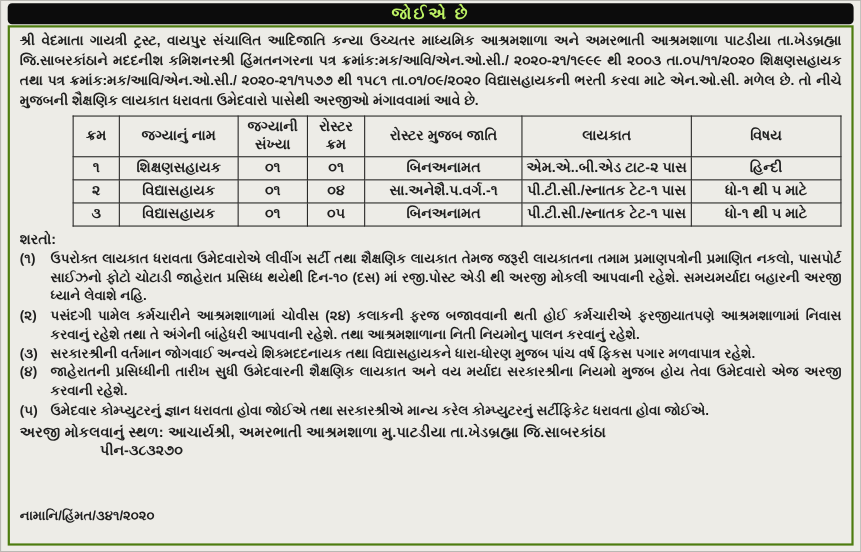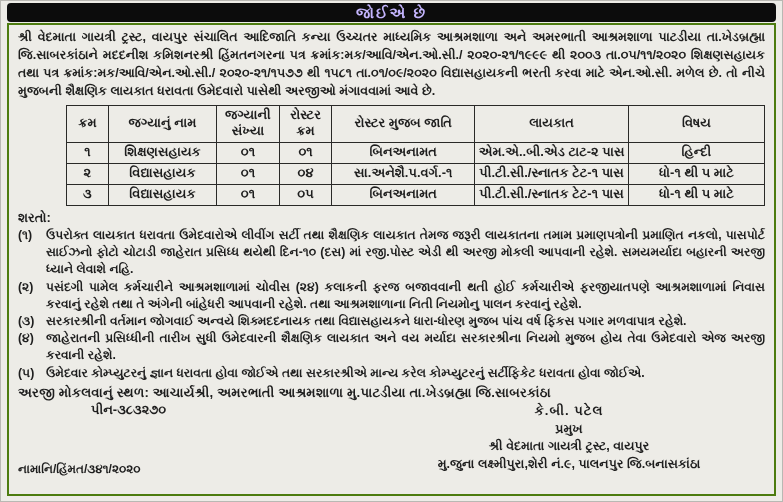--- a/index.html
+++ b/index.html
@@ -13,21 +13,21 @@
     background: #edece7;
     color: #1e1e1e;
     font-weight: 700;
     overflow: hidden;
     padding: 3px 7px 4px 7px;
     box-shadow: 0 0 0 1px #b9b8b3 inset;
   }
 
   .title-bar {
     background: #0c0c0c;
-    color: #c4b5fd;
+    color: #bef264;
     border-radius: 4px;
     text-align: center;
     font-size: 15px;
     line-height: 19px;
     height: 19px;
     letter-spacing: 2px;
     margin-bottom: 1px;
   }
 
   .doc-box {
@@ -203,22 +203,16 @@
       <span class="condition-text">ઉમેદવાર કોમ્પ્યુટરનું જ્ઞાન ધરાવતા હોવા જોઈએ તથા સરકારશ્રીએ માન્ય કરેલ કોમ્પ્યુટરનું સર્ટીફિકેટ ધરાવતા હોવા જોઈએ.</span>
     </div>
 
     <div class="send-line">અરજી મોકલવાનું સ્થળ: આચાર્યશ્રી, અમરભાતી આશ્રમશાળા મુ.પાટડીયા તા.ખેડબ્રહ્મા જિ.સાબરકાંઠા</div>
 
     <div class="footer-area">
       <div class="footer-left">
         <div class="pin-line">પીન-૩૮૩૨૭૦</div>
         <div class="ref-line">નામાનિ/હિંમત/૩૪૧/૨૦૨૦</div>
       </div>
-      <div class="footer-right">
-        <div class="signatory-name">કે.બી. પટેલ</div>
-        <div>પ્રમુખ</div>
-        <div>શ્રી વેદમાતા ગાયત્રી ટ્રસ્ટ, વાયપુર</div>
-        <div>મુ.જુના લક્ષ્મીપુરા,શેરી નં.૯, પાલનપુર જિ.બનાસકાંઠા</div>
-      </div>
     </div>
 
   </div>
 </div>
 
 </body></html>

